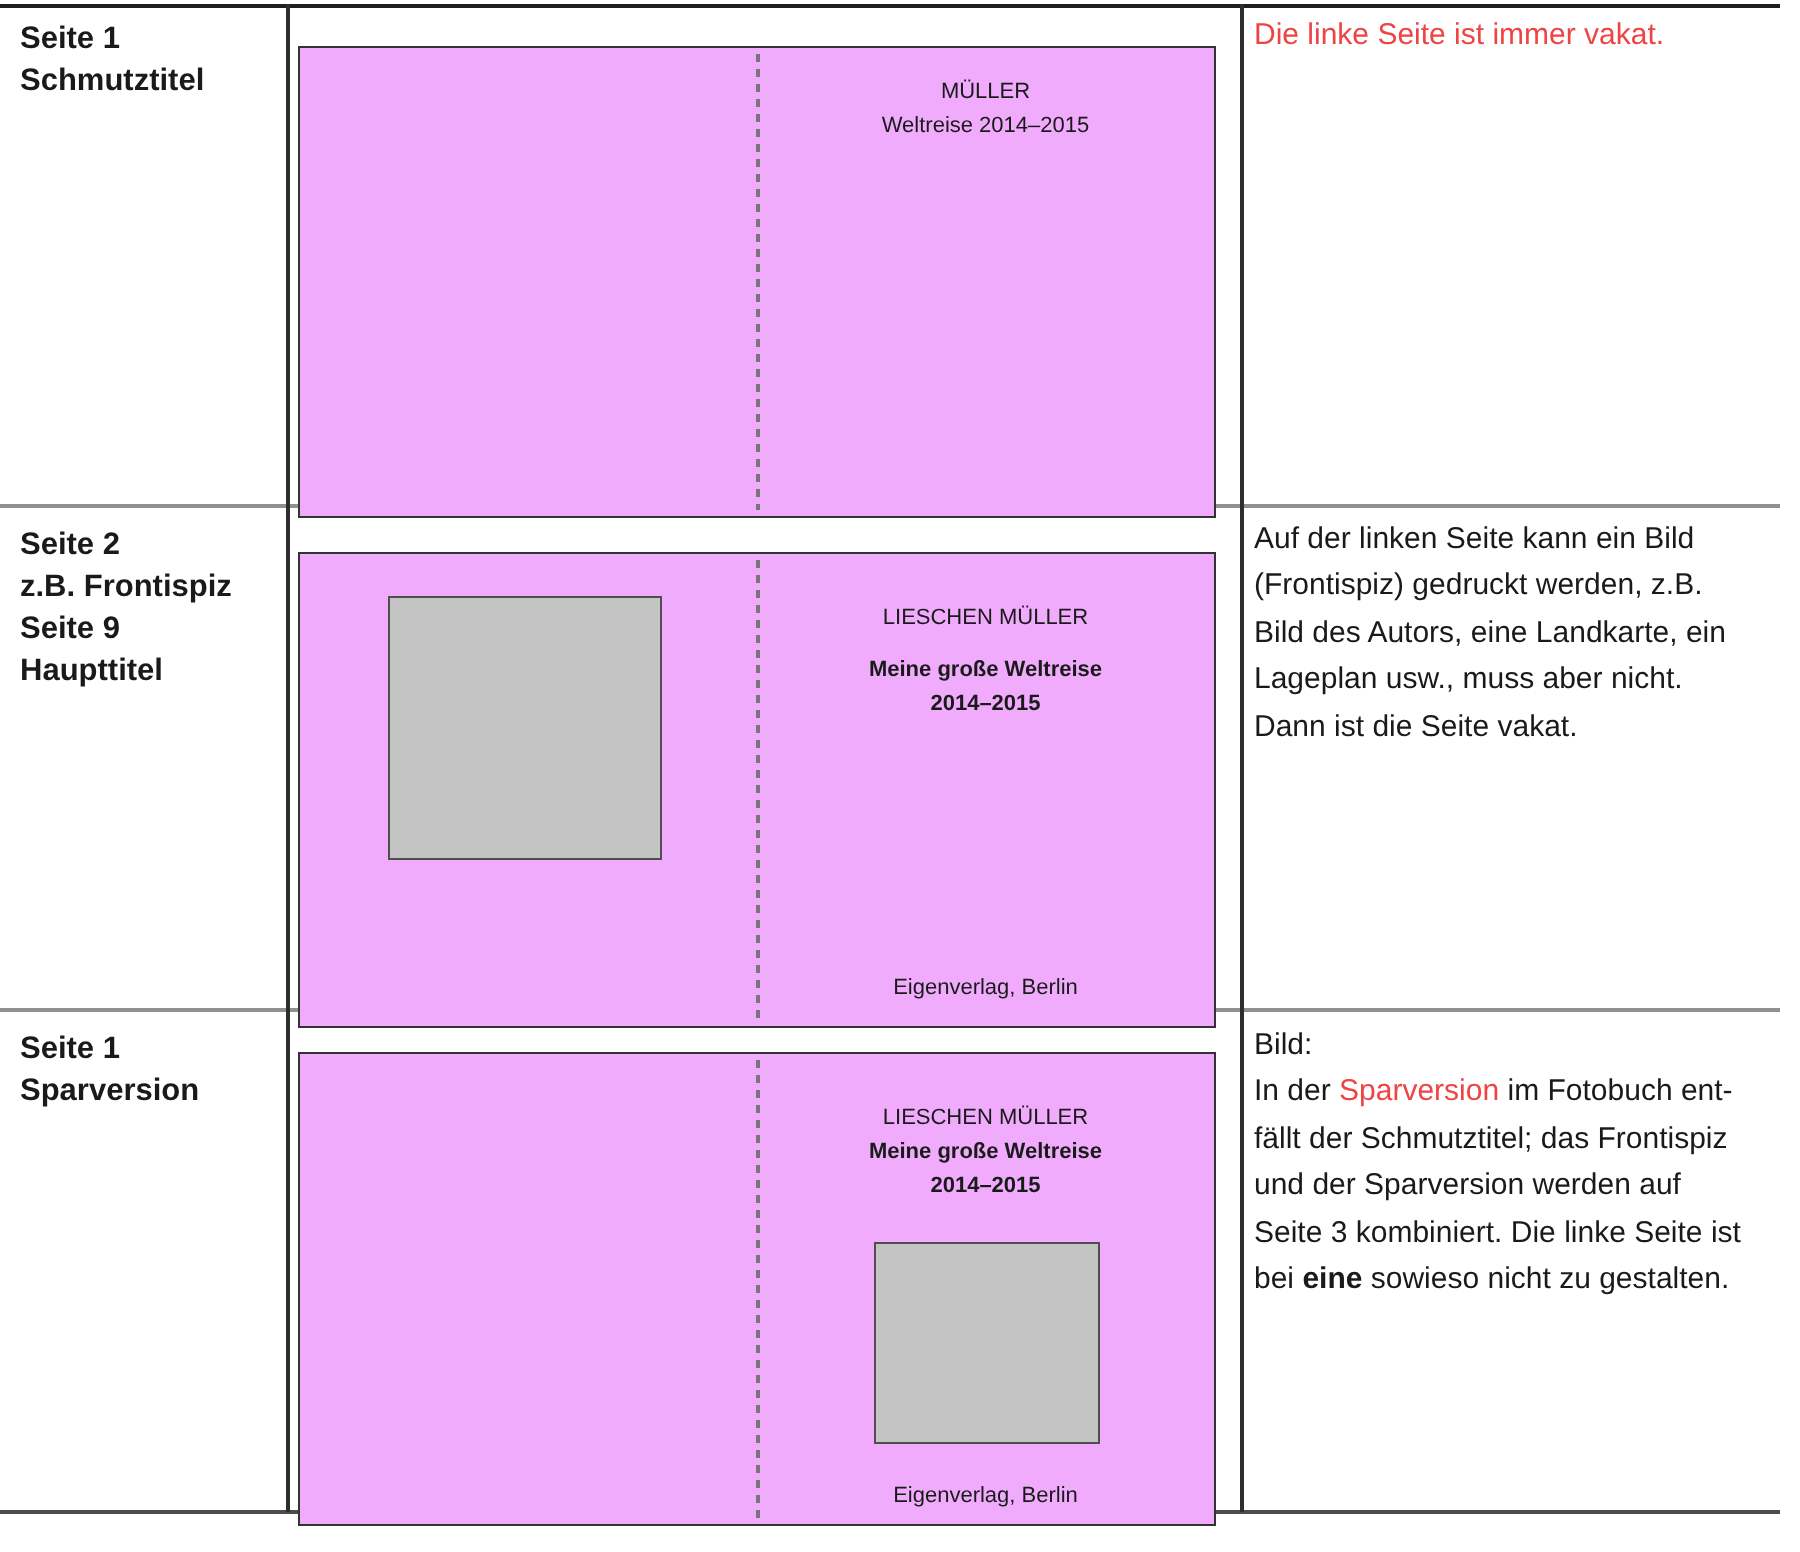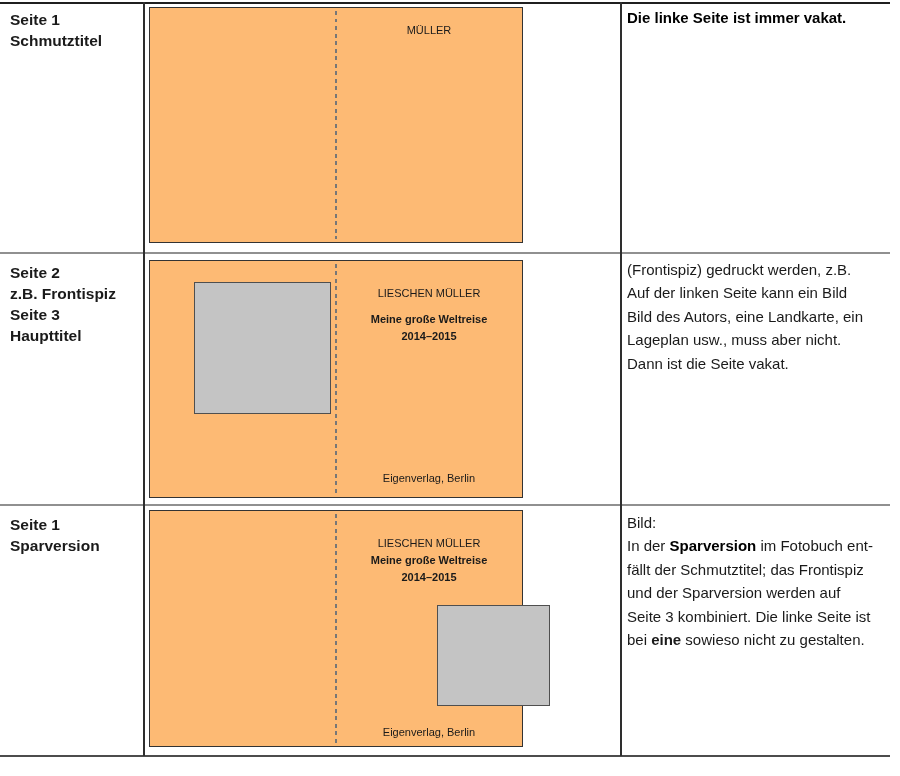--- a/index.html
+++ b/index.html
@@ -7,24 +7,24 @@
        font-family:"Liberation Sans",sans-serif;color:#1a1a1a;}
   .sheet{position:absolute;inset:0;border-radius:13px;}
   .hline{position:absolute;left:0;width:890px;height:2px;}
   .hline.top{top:2px;background:#1f1f1f;}
   .hline.mid{background:#909090;}
   .hline.bot{top:755px;background:#4c4c4c;}
   .vline{position:absolute;top:2px;height:754px;width:1.5px;background:#2e2e2e;}
   .lbl{position:absolute;left:10px;font-weight:bold;font-size:15.5px;line-height:21px;}
   .note{position:absolute;left:627px;width:268px;font-size:15px;line-height:23.4px;}
   .note .ln{white-space:nowrap;}
-  .red{color:#000000;font-weight:bold;}
+  .red{color:#ef4444;font-weight:normal;}
   .bold{font-weight:bold;text-align:center;}
-  .spread{position:absolute;left:149px;width:374px;background:#fdba74;
-          border:1.5px solid #333;box-sizing:border-box;}
+  .spread{position:absolute;left:149px;width:459px;background:#f0abfc;
+          border:1.5px solid #333;box-sizing:border-box;margin-top:16px;}
   .gutter{position:absolute;left:calc(50% - 1px);top:3px;bottom:3px;width:2px;
           background:repeating-linear-gradient(to bottom,#777 0 4px,transparent 4px 7.5px);}
   .rpage{position:absolute;left:50%;right:0;top:0;bottom:0;text-align:center;
          font-size:11px;line-height:17px;}
   .rp-abs{position:absolute;left:0;right:0;}
   .imgbox{position:absolute;background:#c4c4c4;border:1.5px solid #4f4f4f;box-sizing:border-box;}
 </style>
 </head>
 <body>
 
@@ -40,51 +40,52 @@
   <div class="lbl" style="top:9px">
     <div>Seite 1</div>
     <div>Schmutztitel</div>
   </div>
 
   <div class="spread" style="top:7px;height:236px">
     <div class="gutter"></div>
     <div class="rpage">
       <div class="rp-abs" style="top:14px">
         <div>MÜLLER</div>
+        <div>Weltreise 2014–2015</div>
       </div>
     </div>
   </div>
 
   <div class="note red" style="top:6px">
     <div class="ln">Die linke Seite ist immer vakat.</div>
   </div>
 
   <div class="lbl" style="top:262px">
     <div>Seite 2</div>
     <div>z.B. Frontispiz</div>
-    <div>Seite 3</div>
+    <div>Seite 9</div>
     <div>Haupttitel</div>
   </div>
 
   <div class="spread" style="top:260px;height:238px">
     <div class="imgbox" style="left:44px;top:21px;width:137px;height:132px"></div>
     <div class="gutter"></div>
     <div class="rpage">
       <div class="rp-abs" style="top:24px">LIESCHEN MÜLLER</div>
       <div class="rp-abs bold" style="top:50px">
         <div>Meine große Weltreise</div>
         <div>2014–2015</div>
       </div>
       <div class="rp-abs" style="bottom:10px">Eigenverlag, Berlin</div>
     </div>
   </div>
 
   <div class="note" style="top:258px">
+    <div class="ln">Auf der linken Seite kann ein Bild</div>
     <div class="ln">(Frontispiz) gedruckt werden, z.B.</div>
-    <div class="ln">Auf der linken Seite kann ein Bild</div>
     <div class="ln">Bild des Autors, eine Landkarte, ein</div>
     <div class="ln">Lageplan usw., muss aber nicht.</div>
     <div class="ln">Dann ist die Seite vakat.</div>
   </div>
 
   <div class="lbl" style="top:514px">
     <div>Seite 1</div>
     <div>Sparversion</div>
   </div>
 

